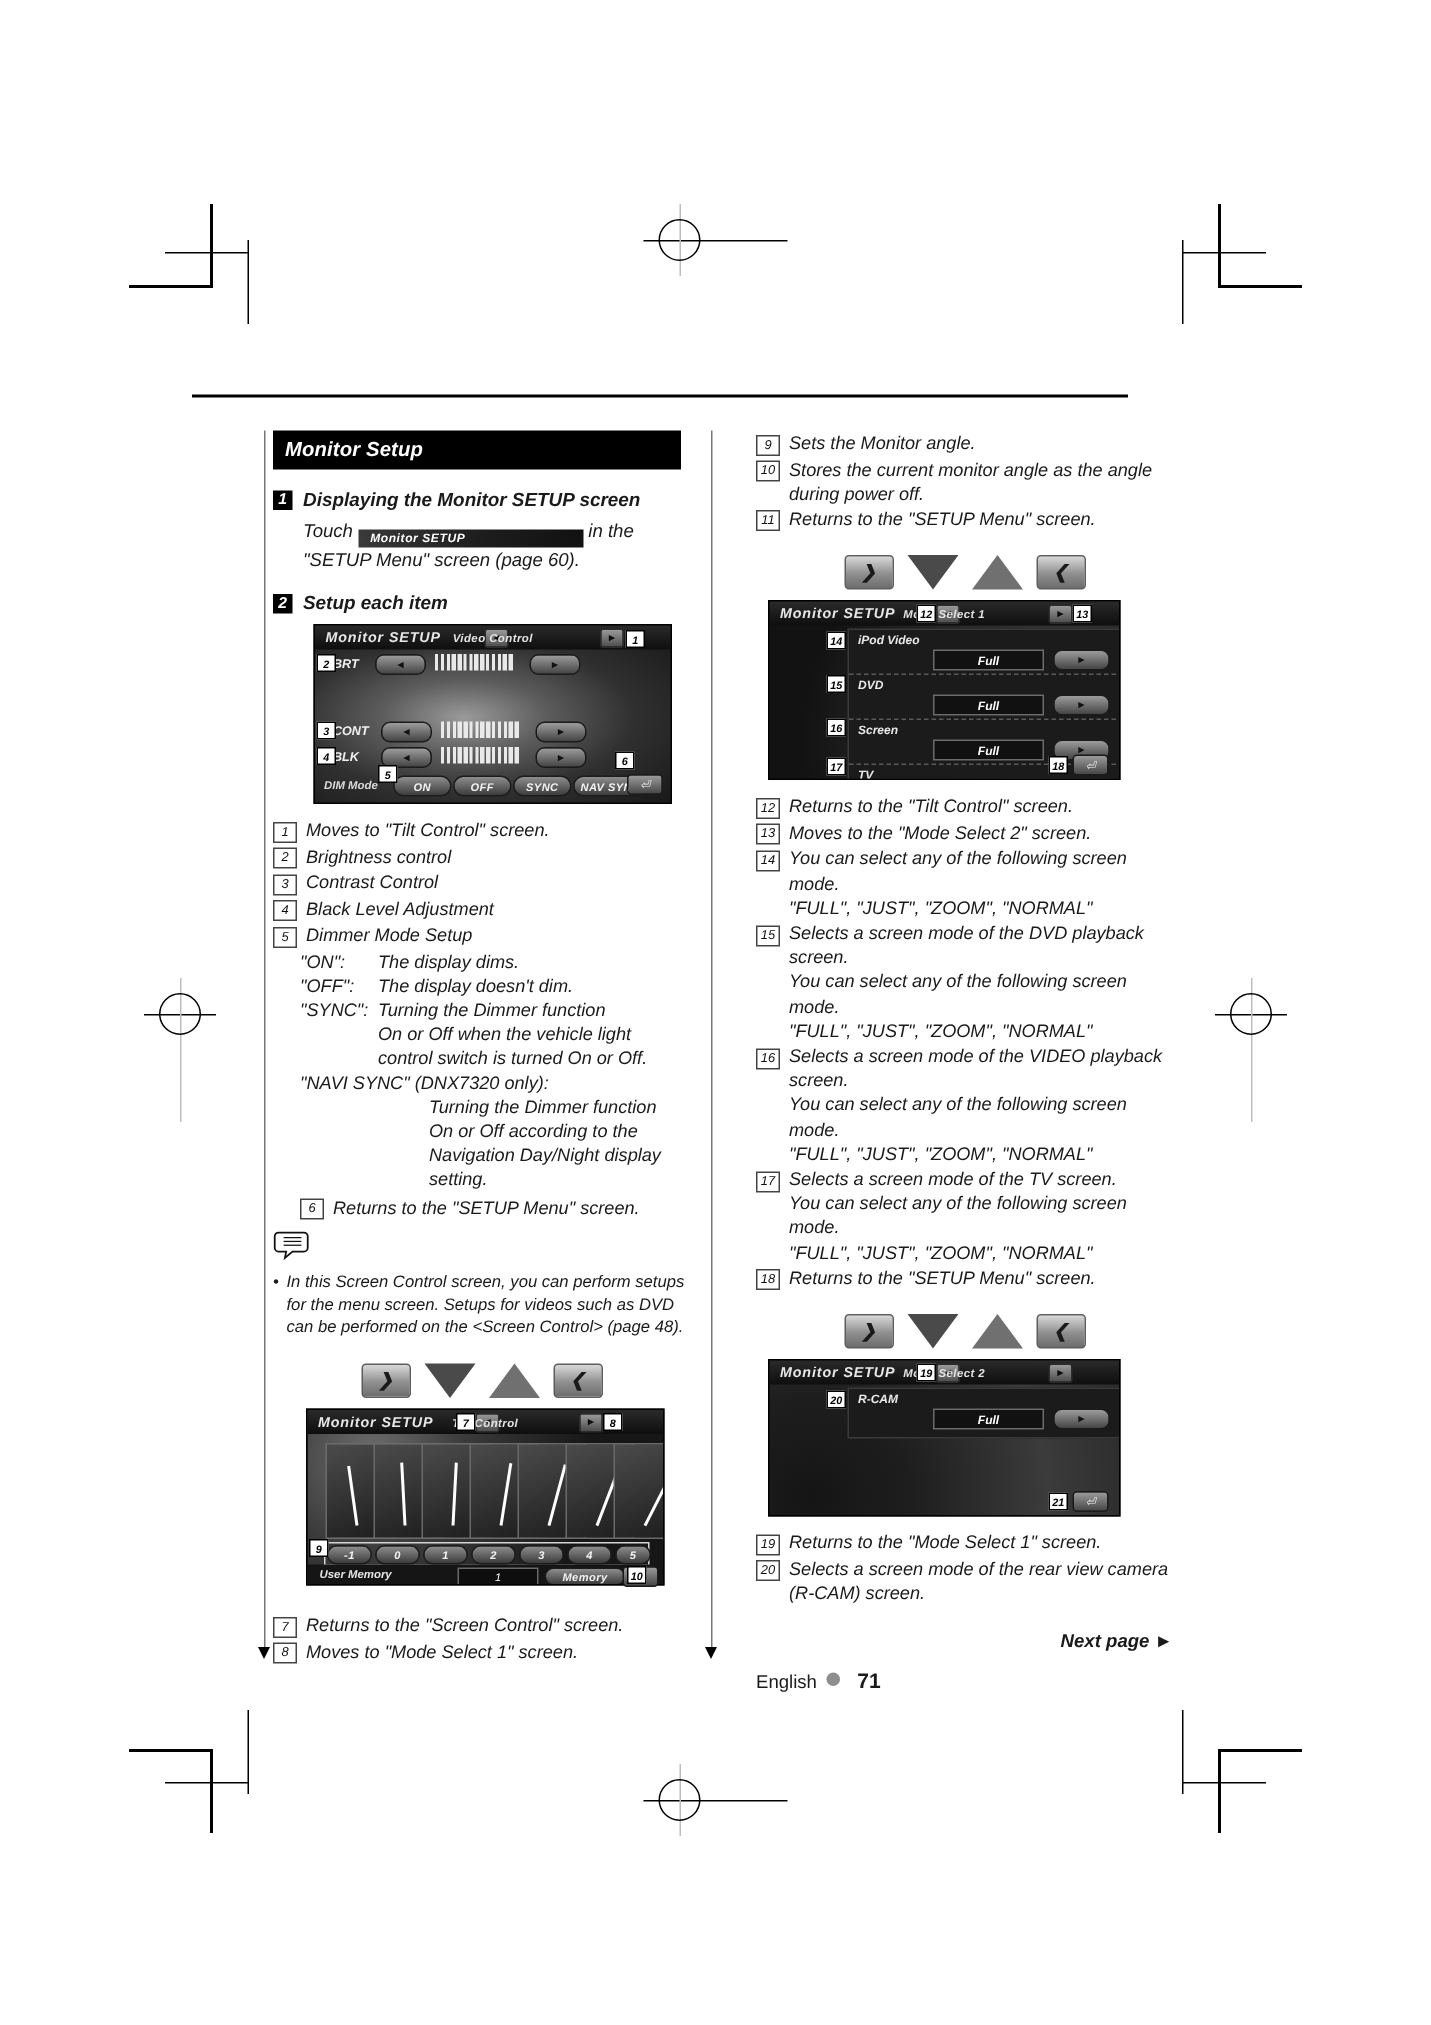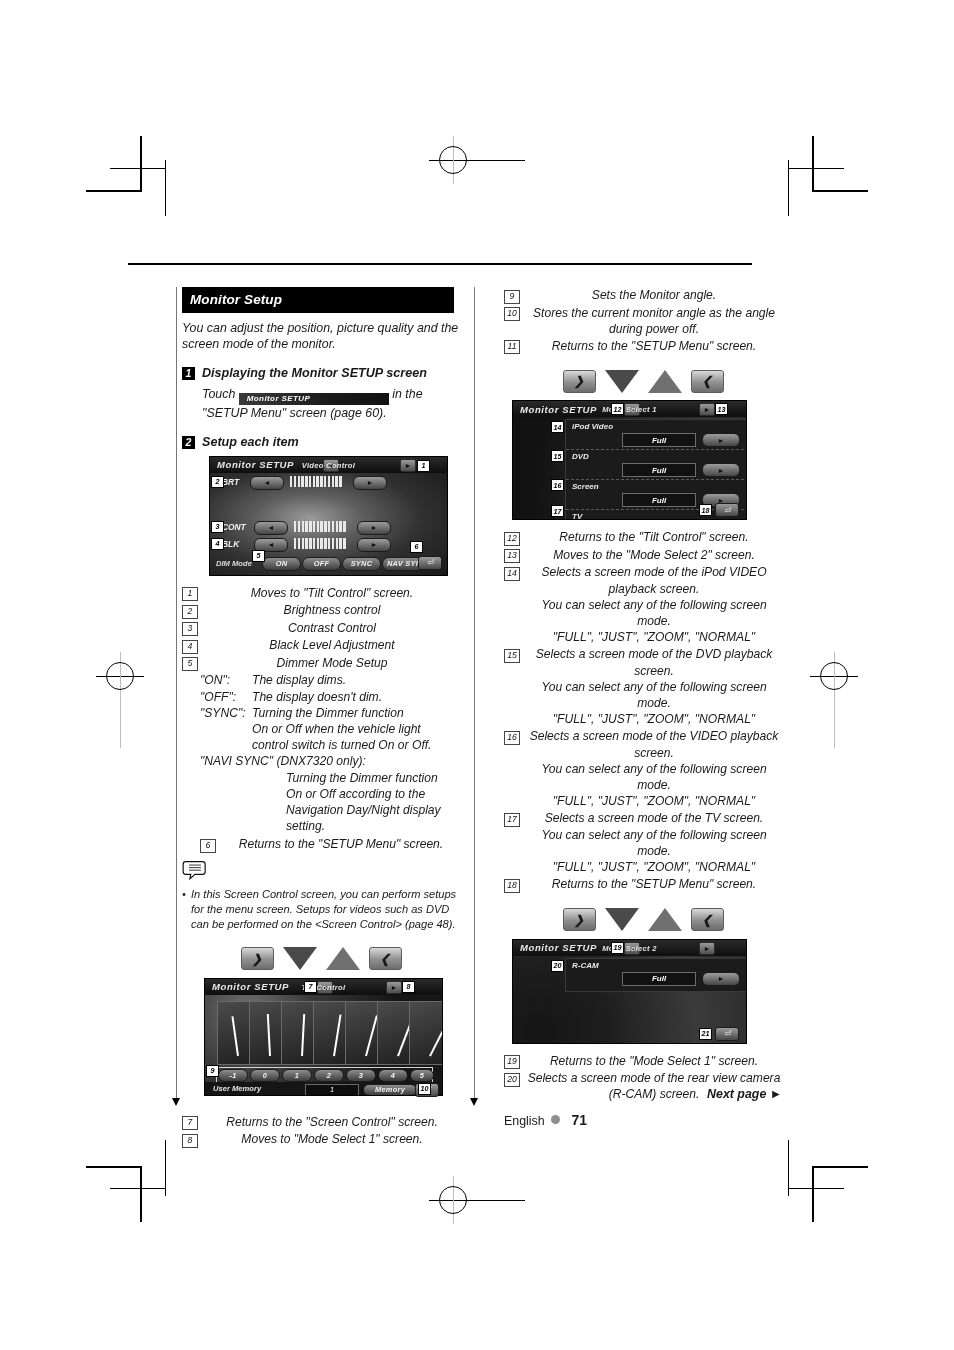--- a/index.html
+++ b/index.html
@@ -46,21 +46,21 @@
           background:linear-gradient(90deg,#3a3a3a 0%,#1d1d1d 55%,#111 100%);
           color:#fff;font-size:8px;font-weight:bold;line-height:12px;
           padding-left:8px;box-sizing:border-box;letter-spacing:.4px;}
 
   
   .clist{margin-top:9px;}
   .crow{display:flex;align-items:flex-start;font-size:12.1px;line-height:16.2px;margin-bottom:1px;}
   .cnum{flex:0 0 auto;min-width:12px;height:12px;line-height:11px;border:1px solid #444;
         font-size:8.6px;text-align:center;margin-top:2.5px;margin-right:6px;padding:0 1px;
         font-family:"Liberation Sans",sans-serif;color:#111;}
-  .ctext{flex:1;text-align:center;}
+  .ctext{flex:1;}
   .sub{font-size:12.1px;line-height:16.2px;}
   .defrow{display:flex;font-size:12.1px;line-height:16.2px;}
   .defkey{flex:0 0 52px;}
   .defval{flex:1;}
   .hang{padding-left:86px;font-size:12.1px;line-height:16.2px;}
 
   
   .noteicon{width:26px;height:22px;margin-top:6px;}
   .note{display:flex;font-size:11.1px;line-height:15px;margin-top:1px;}
   .notedot{flex:0 0 9px;}
@@ -173,21 +173,20 @@
 
   <div class="toprule"></div>
   <div class="divider"></div>
   <div class="divider2"></div>
   <div class="arrowhead" style="left:172px;top:1098px;"></div>
   <div class="arrowhead" style="left:470px;top:1098px;"></div>
 
   <div class="col colL">
 
     <div class="secbar">Monitor Setup</div>
-    <div class="lead">You can adjust the position, picture quality and the screen mode of the monitor.</div>
 
     <div class="stepline">
       <span class="stepnum">1</span>
       <span class="steptitle">Displaying the Monitor SETUP screen</span>
     </div>
     <div class="indent touchline">
       <span>Touch</span>
       <span class="keycap">Monitor SETUP</span>
       <span>in the "SETUP Menu" screen (page 60).</span>
     </div>
@@ -495,21 +494,20 @@
         <span class="ctext">Returns to the "Tilt Control" screen.</span>
       </div>
       <div class="crow">
         <span class="cnum">13</span>
         <span class="ctext">Moves to the "Mode Select 2" screen.</span>
       </div>
 
       <div class="crow">
         <span class="cnum">14</span>
         <span class="ctext">
-          <span>Selects a screen mode of the iPod VIDEO playback screen.</span>
           <span style="display:block">You can select any of the following screen mode.</span>
           <span style="display:block">"FULL", "JUST", "ZOOM", "NORMAL"</span>
         </span>
       </div>
       <div class="crow">
         <span class="cnum">15</span>
         <span class="ctext">
           <span>Selects a screen mode of the DVD playback screen.</span>
           <span style="display:block">You can select any of the following screen mode.</span>
           <span style="display:block">"FULL", "JUST", "ZOOM", "NORMAL"</span>

